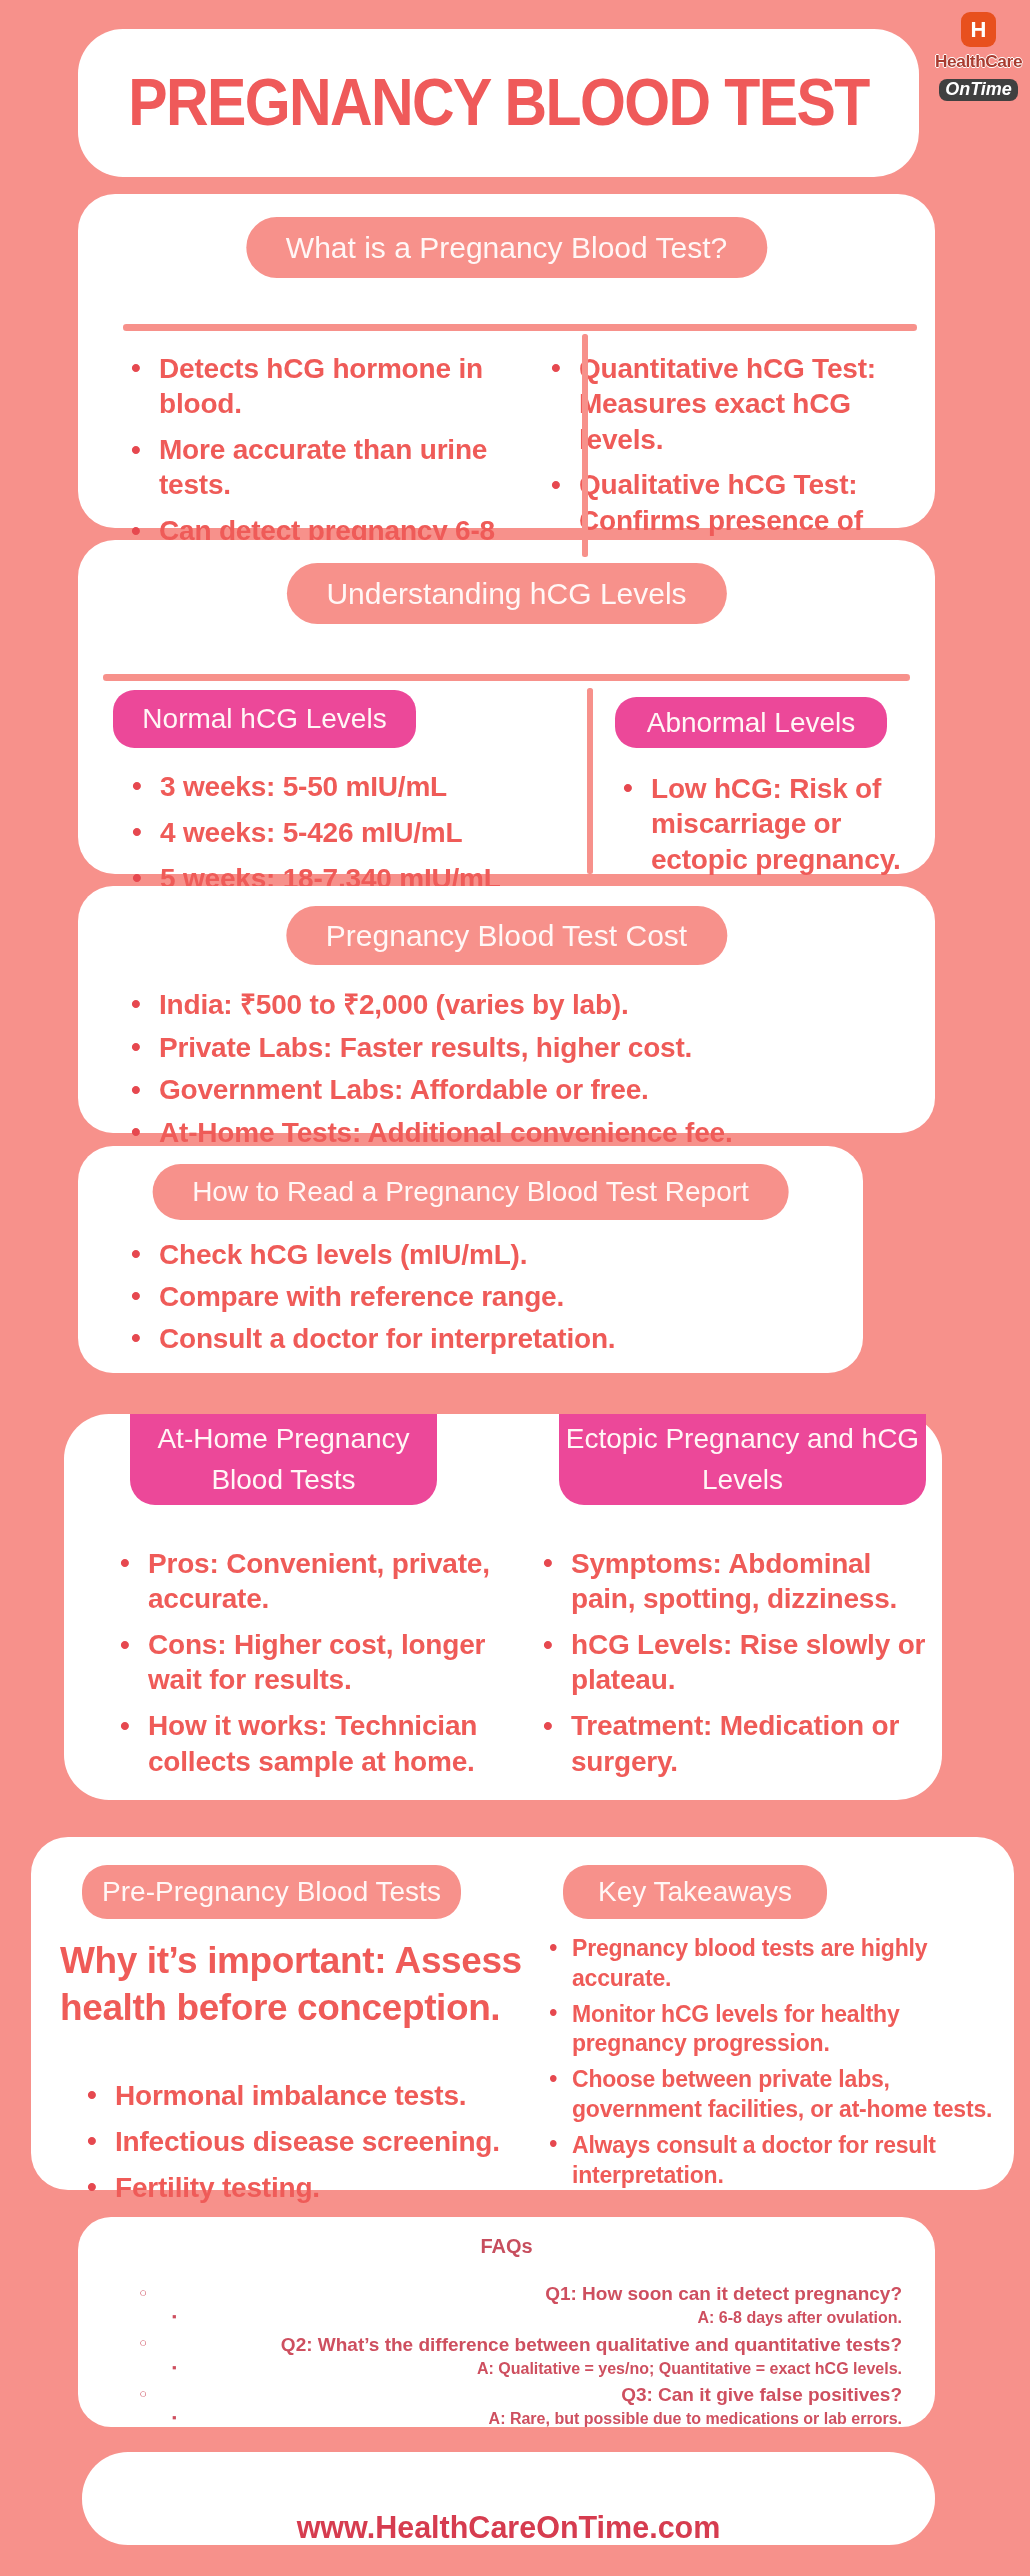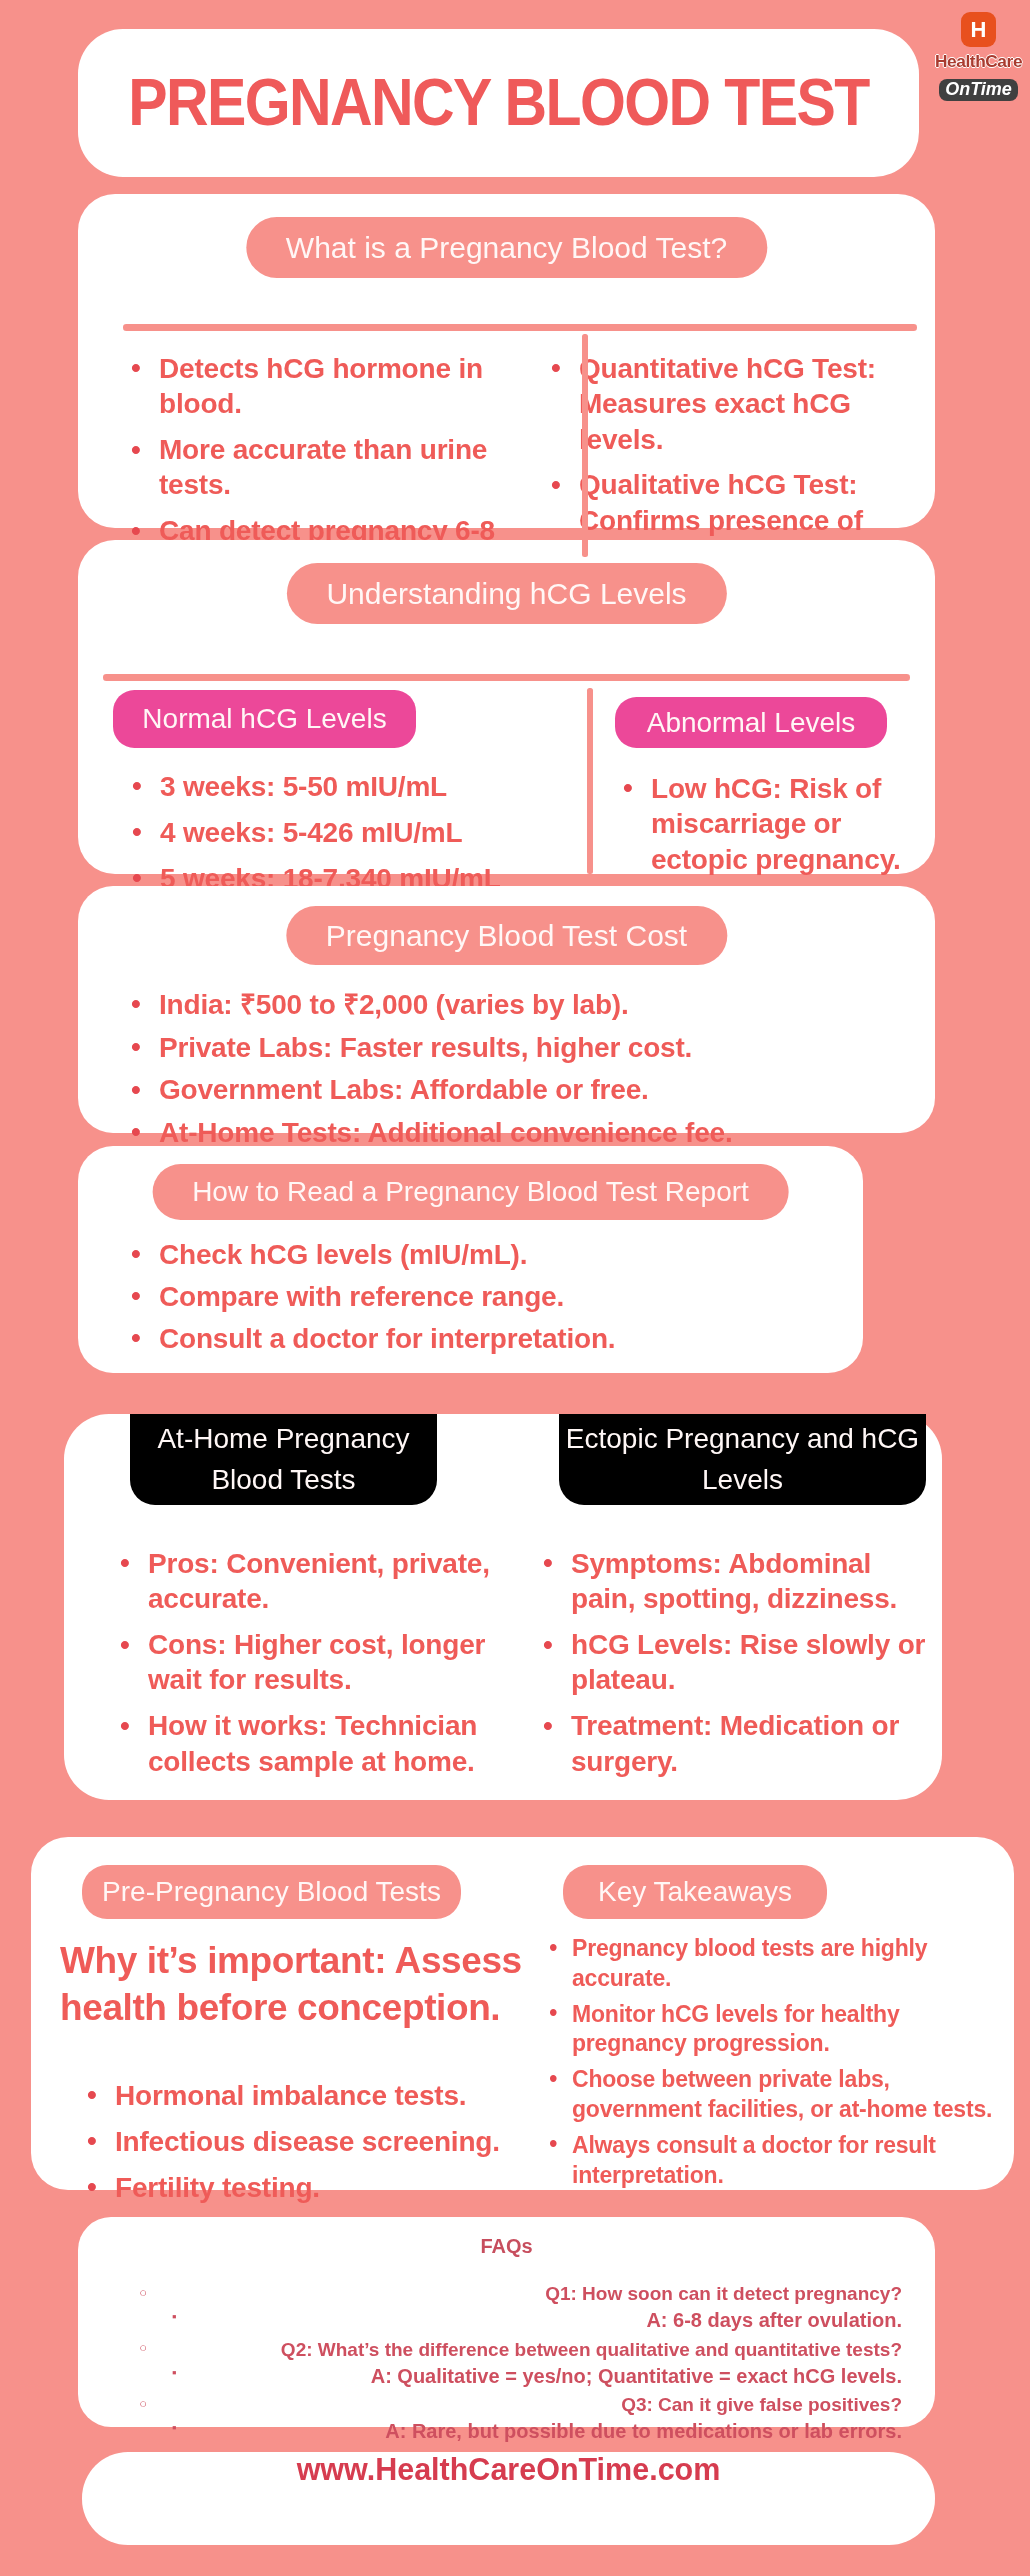--- a/index.html
+++ b/index.html
@@ -93,21 +93,21 @@
   #s3-list li{margin-bottom:7.4px;}
   
   #card-s4{left:78px;top:1146px;width:785px;height:227px;border-radius:35px;}
   #card-s4 .pill{top:18px;height:56px;line-height:56px;font-size:28px;}
   #s4-list{left:48px;top:91px;width:787px;}
   #s4-list li{margin-bottom:6.6px;}
   
   #card-s5{left:64px;top:1414px;width:878px;height:386px;border-radius:45px;}
   .tab{
     position:absolute;top:0;
-    background:#000000;border-radius:0 0 25px 25px;
+    background:#ec4899;border-radius:0 0 25px 25px;
     color:#FFF7F6;text-align:center;
     font-size:28px;font-weight:500;line-height:1.45;
     padding-top:5px;height:86px;
   }
   #s5-tab-left{left:66px;width:307px;}
   #s5-tab-right{left:495px;width:367px;}
   #s5-left{left:51px;top:132px;width:389px;}
   #s5-right{left:474px;top:132px;width:394px;}
   
   #card-s6{left:31px;top:1837px;width:983px;height:353px;}
@@ -135,27 +135,27 @@
     font-size:20px;font-weight:600;color:#C74E5E;
   }
   ul.faq-list{list-style:none;position:absolute;left:58px;top:66px;right:33px;margin:0;padding:0;text-align:right;}
   .faq-q{
     position:relative;padding-left:30px;margin-bottom:4.1px;
     font-size:19px;font-weight:bold;color:#CE4F5F;
   }
   .faq-q::before{content:"○";position:absolute;left:3.3px;top:1.6px;font-size:13px;}
   .faq-a{
     position:relative;padding-left:61px;margin-bottom:6.6px;
-    font-size:20px;font-weight:bold;color:#CE4F5F;
+    font-size:16px;font-weight:bold;color:#CE4F5F;
   }
   .faq-a::before{content:"▪";position:absolute;left:36px;top:0px;font-size:13px;}
   
   #card-footer{
     left:82px;top:2452px;width:853px;height:93px;border-radius:46px;
-    display:flex;align-items:flex-start;justify-content:center;
+    display:flex;align-items:flex-end;justify-content:center;
   }
   .footer-link{
     font-size:30.5px;font-weight:bold;color:#D63C4F;text-decoration:none;
   }
 </style>
 </head>
 <body>
 
 <div class="page">
 

